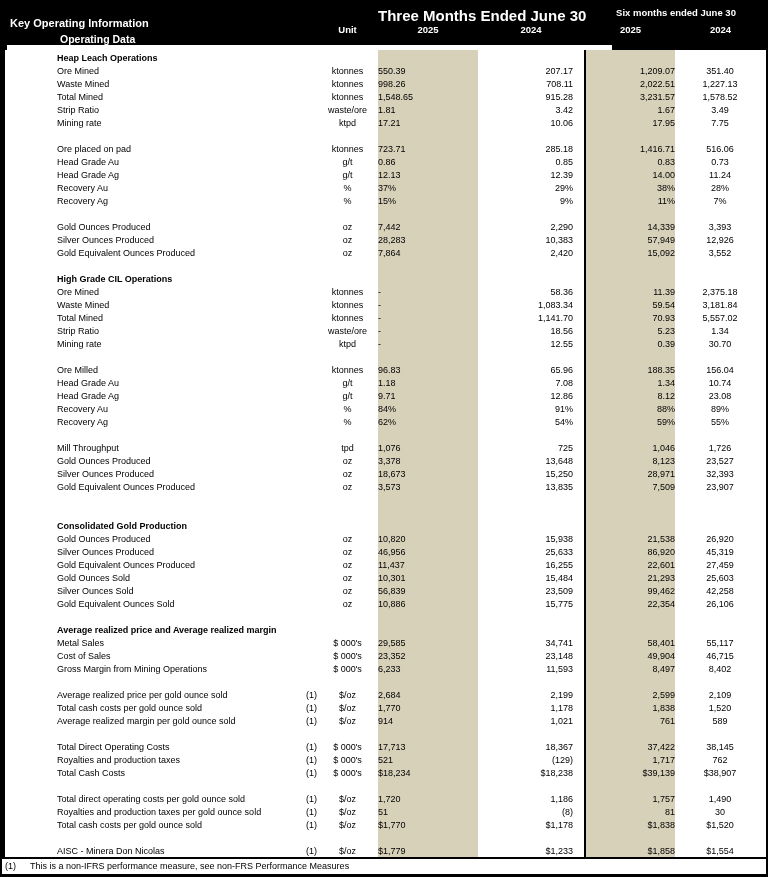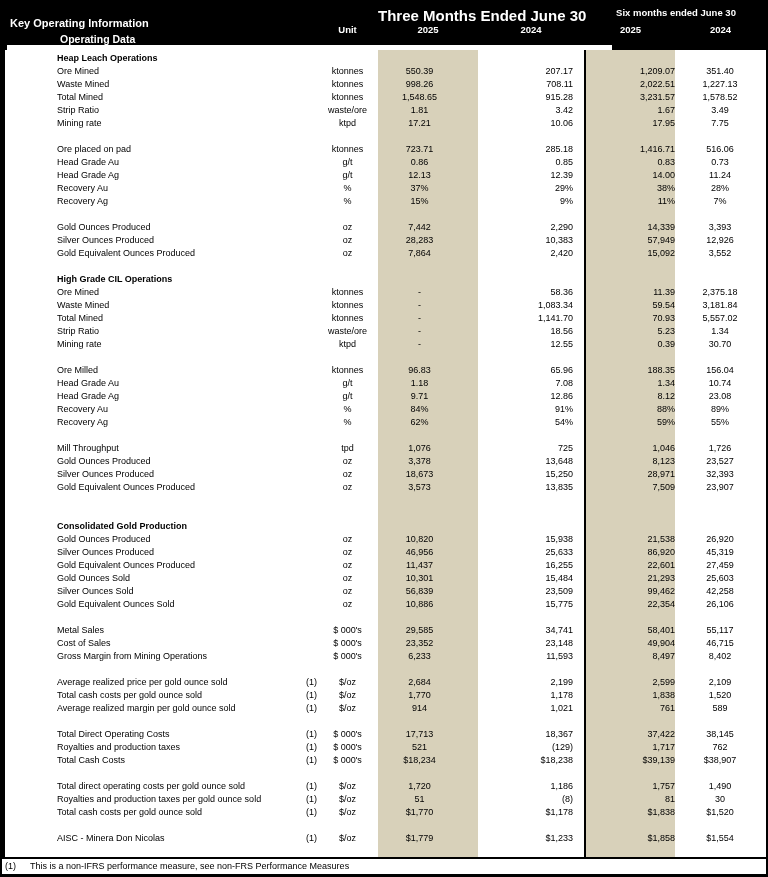--- a/index.html
+++ b/index.html
@@ -32,21 +32,21 @@
   .stripe { position:absolute; top:0; bottom:0; }
   .s1 { left:373px; width:100px; }
   .s2 { left:581px; width:89px; }
   .rows { position:absolute; left:0; top:0; width:761px; padding-top:2px; }
   .row { display:flex; height:13px; line-height:13px; font-size:9px; }
   .row.spacer { }
   .c { box-sizing:border-box; white-space:nowrap; }
   .c.label { width:298px; padding-left:52px; }
   .c.note  { width:14px;  text-align:right; }
   .c.unit  { width:61px;  text-align:center; }
-  .c.v1    { width:100px; text-align:center; padding-right:17px; }
+  .c.v1    { width:100px; text-align:left; padding-right:17px; }
   .c.v2    { width:105px; text-align:right; padding-right:10px; }
   .gap     { width:3px; }
   .c.v3    { width:89px;  text-align:right; }
   .c.v4    { width:91px;  text-align:center; padding-right:1px; }
   .row.section .label { font-weight:bold; }
 
   
   .divider { position:absolute; left:584px; top:50px; width:2px; height:824px; background:#000; }
 
   
@@ -419,20 +419,23 @@
           <div class="c label">Gold Equivalent Ounces Sold</div>
           <div class="c note"></div>
           <div class="c unit">oz</div>
           <div class="c v1">10,886</div>
           <div class="c v2">15,775</div>
           <div class="gap"></div>
           <div class="c v3">22,354</div>
           <div class="c v4">26,106</div>
         </div>
         <div class="row spacer"></div>
+        <div class="row section">
+          <div class="c label">Average realized price and Average realized margin</div>
+        </div>
         <div class="row">
           <div class="c label">Metal Sales</div>
           <div class="c note"></div>
           <div class="c unit">$ 000's</div>
           <div class="c v1">29,585</div>
           <div class="c v2">34,741</div>
           <div class="gap"></div>
           <div class="c v3">58,401</div>
           <div class="c v4">55,117</div>
         </div>

